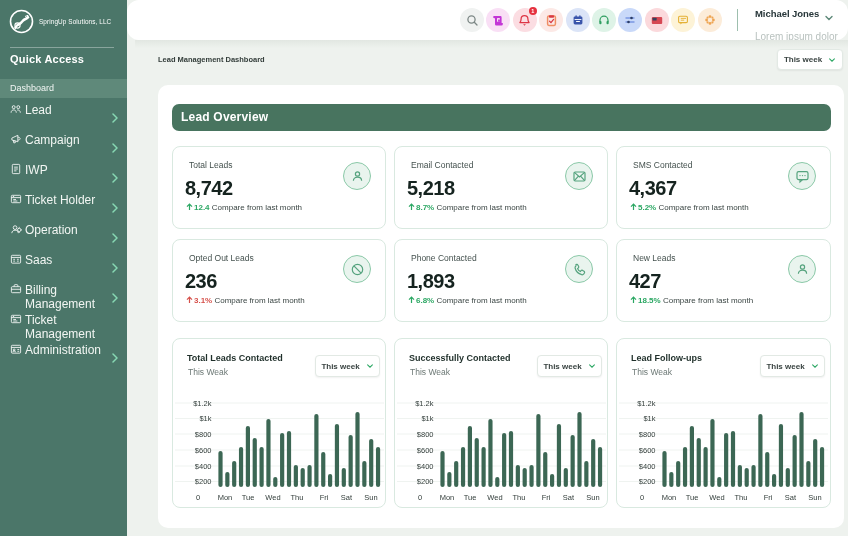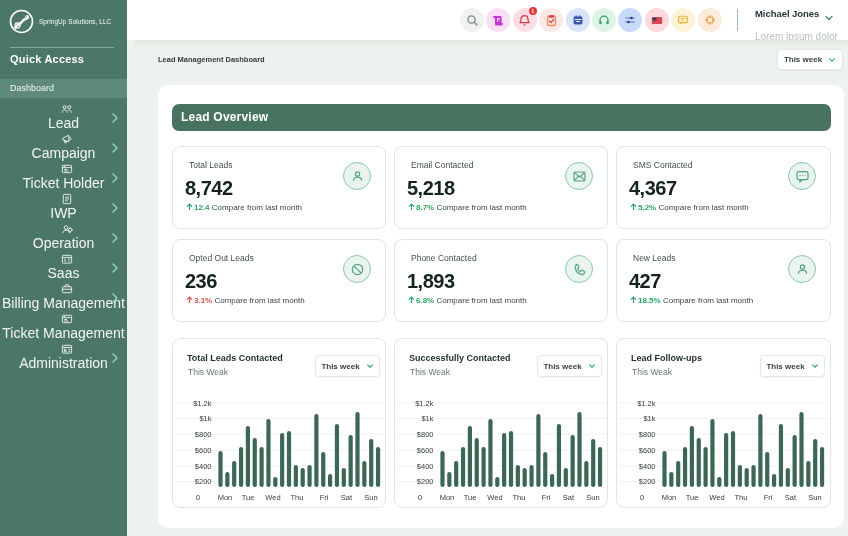--- a/index.html
+++ b/index.html
@@ -8,26 +8,26 @@
 
 
 #sidebar { position:absolute; left:0; top:0; width:127px; height:536px; background:#4b7669; z-index:5; }
 #logo-row { position:absolute; left:9px; top:9px; display:flex; align-items:center; }
 #logo-circle { width:25px; height:25px; }
 #brand { color:#fff; font-size:6.4px; margin-left:5px; letter-spacing:.1px; }
 #side-divider { position:absolute; left:10px; top:47px; width:104px; border-top:1px solid rgba(255,255,255,.35); }
 #quick { position:absolute; left:10px; top:53px; color:#fff; font-size:11px; font-weight:bold; letter-spacing:.2px; }
 #dash-item { position:absolute; left:0; top:79px; width:127px; height:19px; background:#5f897a; color:#f2f6f4; font-size:9px; line-height:19px; padding-left:10px; }
 #menu { position:absolute; left:0; top:103px; width:127px; }
-.mi { position:relative; height:30px; display:flex; align-items:center; color:#f2f6f3; font-size:14px;flex-direction:column; }
+.mi { position:relative; height:30px; display:flex; align-items:flex-start; color:#f2f6f3; font-size:12px; }
 .mi .ic { width:12px; height:12px; margin-left:10px; margin-right:3px; flex:0 0 auto; }
 .mi .chev { position:absolute; right:9px; top:10px; width:6px; height:10px; }
 
 
-#topbar { position:absolute; left:127px; top:0; width:721px; height:40px; background:#fff; }
+#topbar { position:absolute; left:127px; top:0; width:721px; height:40px; background:#fff;border-radius:12px; }
 #icons { position:absolute; left:333px; top:8px; display:flex; }
 .cbtn { width:24px; height:24px; border-radius:50%; margin-right:2.4px; display:flex; align-items:center; justify-content:center; position:relative; }
 #user-divider { position:absolute; left:610px; top:9px; width:1px; height:22px; background:#9dbfae; }
 #userbox { position:absolute; left:628px; top:8px; }
 #username { font-size:9.5px; font-weight:bold; color:#273639; letter-spacing:-.05px; }
 #usersub { font-size:10px; color:#b9c2bf; margin-top:12px; }
 #user-chev { position:absolute; left:697px; top:13px; }
 
 
 #content { position:absolute; left:127px; top:40px; width:721px; height:496px; background:#eef2ee;margin-left:8px; }
@@ -93,35 +93,35 @@
             <path d="M8.5 4.5 c1.5 0 2.5 .7 2.5 1.6 s-1 1.6-2.5 1.6"></path>
             <path d="M3.5 7.8 L4.2 10.8 L5.8 10.4 L5.2 7.9"></path>
           </svg>
           <span>Campaign</span>
           <svg class="chev" viewBox="0 0 6 10">
             <path d="M1 1 L5 5 L1 9" fill="none" stroke="#87d8b3" stroke-width="1.5" stroke-linecap="round" stroke-linejoin="round"></path>
           </svg>
         </div>
         <div class="mi">
           <svg class="ic" viewBox="0 0 13 13" fill="none" stroke="#fff" stroke-width="0.9">
+            <rect x="2.5" y="1.5" width="8" height="10" rx="1"></rect>
+            <path d="M4.5 4.5 h4 M4.5 6.5 h4 M4.5 8.5 h2.5"></path>
+          </svg>
+          <span>IWP</span>
+          <svg class="chev" viewBox="0 0 6 10">
+            <path d="M1 1 L5 5 L1 9" fill="none" stroke="#87d8b3" stroke-width="1.5" stroke-linecap="round" stroke-linejoin="round"></path>
+          </svg>
+        </div>
+        <div class="mi">
+          <svg class="ic" viewBox="0 0 13 13" fill="none" stroke="#fff" stroke-width="0.9">
             <rect x="1.5" y="2.5" width="10" height="8" rx="1"></rect>
             <path d="M1.5 5 h10 M3 3.8 h1.5"></path>
             <path d="M3.5 7 h3 M3.5 8.7 h4.5"></path>
           </svg>
           <span>Ticket Holder</span>
-          <svg class="chev" viewBox="0 0 6 10">
-            <path d="M1 1 L5 5 L1 9" fill="none" stroke="#87d8b3" stroke-width="1.5" stroke-linecap="round" stroke-linejoin="round"></path>
-          </svg>
-        </div>
-        <div class="mi">
-          <svg class="ic" viewBox="0 0 13 13" fill="none" stroke="#fff" stroke-width="0.9">
-            <rect x="2.5" y="1.5" width="8" height="10" rx="1"></rect>
-            <path d="M4.5 4.5 h4 M4.5 6.5 h4 M4.5 8.5 h2.5"></path>
-          </svg>
-          <span>IWP</span>
           <svg class="chev" viewBox="0 0 6 10">
             <path d="M1 1 L5 5 L1 9" fill="none" stroke="#87d8b3" stroke-width="1.5" stroke-linecap="round" stroke-linejoin="round"></path>
           </svg>
         </div>
         <div class="mi">
           <svg class="ic" viewBox="0 0 13 13" fill="none" stroke="#fff" stroke-width="0.9">
             <circle cx="5.5" cy="5" r="2"></circle>
             <path d="M2 11 c0-2 1.5-3.2 3.5-3.2 s3.5 1.2 3.5 3.2"></path>
             <circle cx="10" cy="7.5" r="1.8"></circle>
             <path d="M10 5.2 v-1 M10 9.8 v1 M12 7.5 h1 M8 7.5 h-.8"></path>

